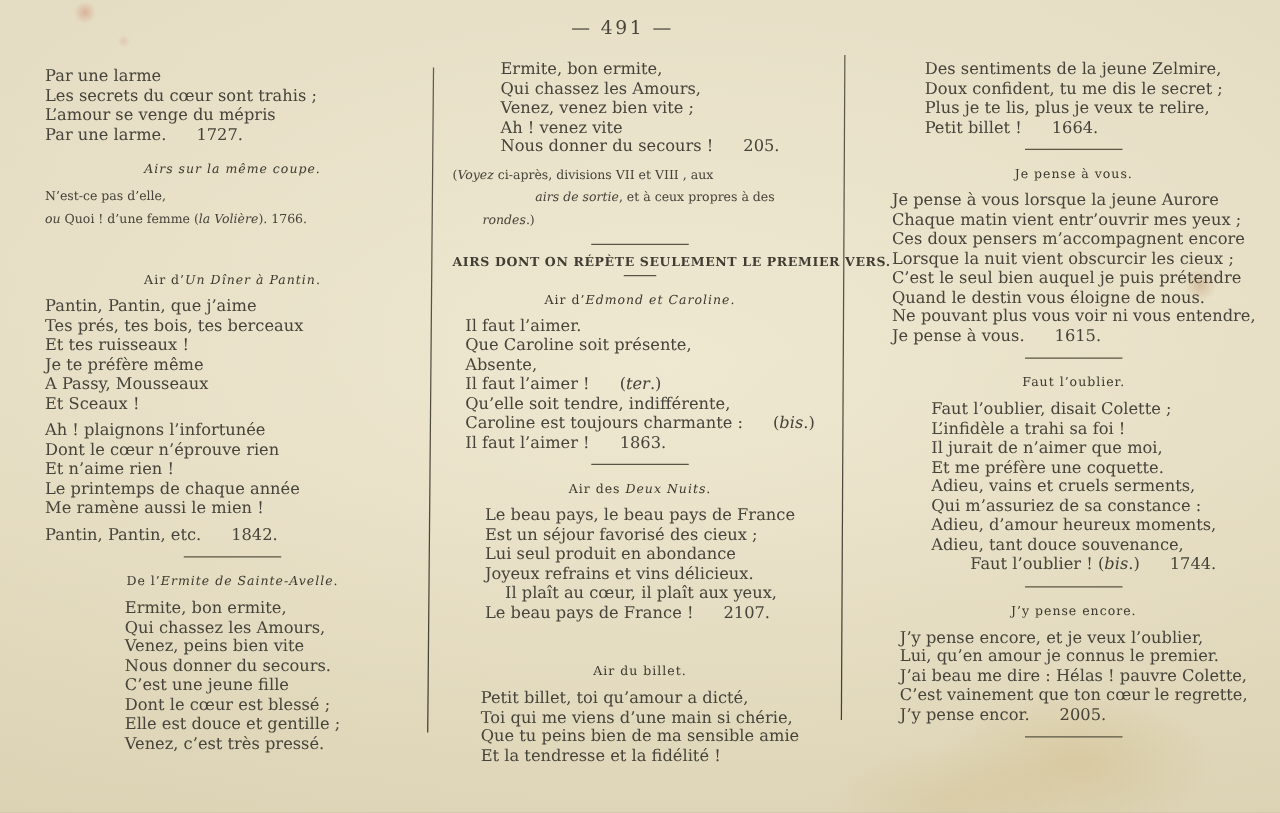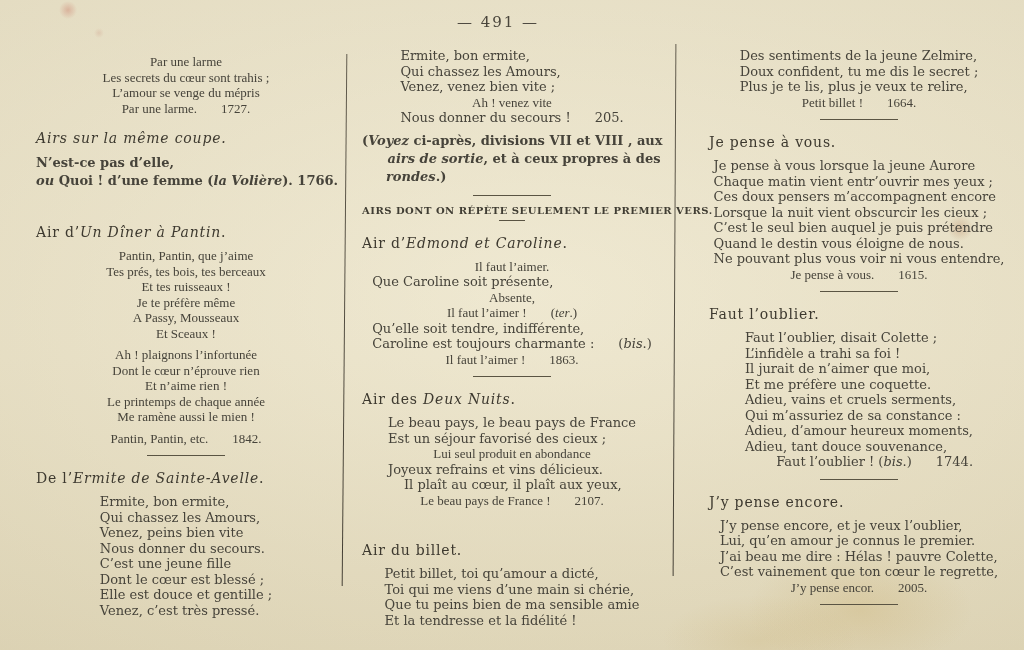--- a/index.html
+++ b/index.html
@@ -25,35 +25,35 @@
   .col2 { left:362px; top:42px; }
   .col3 { left:709px; top:42px; }
   .vdiv {
     position:absolute; width:1px;
     background:linear-gradient(180deg, rgba(74,68,56,.85), rgba(60,55,45,.95));
   }
   .vdiv1 { left:344px; top:54px; height:532px; transform:rotate(.5deg); }
   .vdiv2 { left:674px; top:44px; height:532px; transform:rotate(.3deg); }
 
   .heading {
-    font-size:14px; letter-spacing:.8px;
+    text-align:center; font-size:10px; letter-spacing:.8px;
     margin:14px 0 8px; color:#3d392f; white-space:nowrap;
   }
   .smallcaps {
     text-align:center; font-weight:bold; font-size:10px; letter-spacing:.5px;
     white-space:nowrap; margin:7px 0 3px; color:#403d33;
   }
   .stanza { margin:6px 0; font-size:13px; }
   .stanza-inner { width:fit-content; margin:0 auto; }
   .stanza-full  { width:100%; }
   .vline { line-height:15.5px; white-space:nowrap; }
-  .vline.c { text-align:center;font-family:Liberation Serif, serif; }
+  .vline.c { text-align:left; }
   .vline.r { text-align:right; }
   .cnum  { margin-left:24px; }
-  .note .vline { font-size:13px; line-height:18px;font-weight:bold; }
+  .note .vline { font-size:10px; line-height:18px; }
   .rule { width:78px; height:1px; background:#5a5443; margin:9px auto; }
   .rule.dash { width:26px; margin:4px auto 8px; }
   .gap { height:14px; }
   em { font-style:italic; }
 </style>
 </head>
 <body>
 
 <div class="page">
   <div class="pagenum">— 491 —</div>

